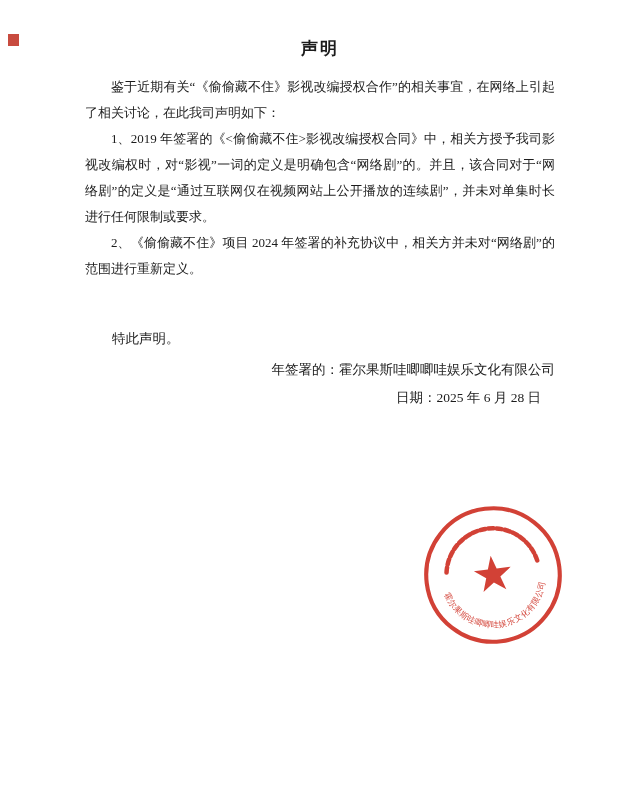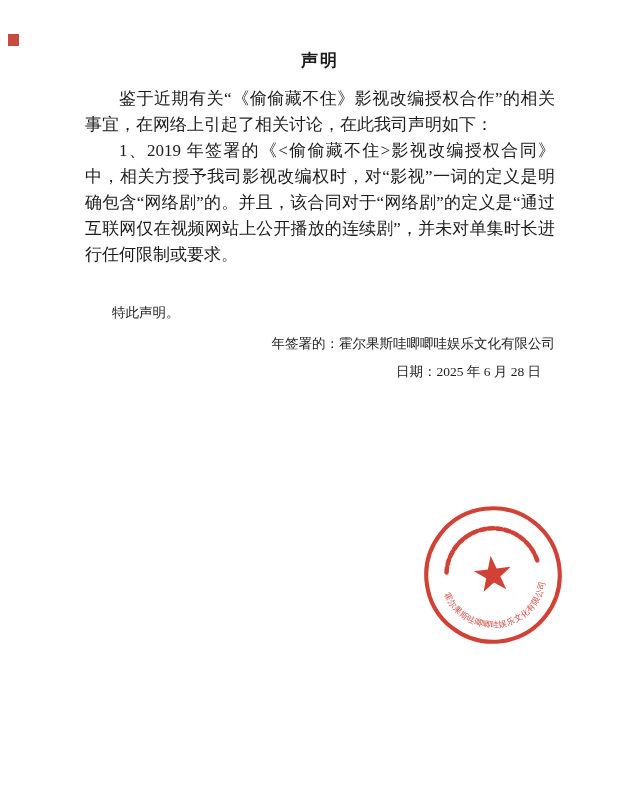--- a/index.html
+++ b/index.html
@@ -16,38 +16,38 @@
     position: absolute;
     left: 8px;
     top: 34px;
     width: 11px;
     height: 12px;
     background: #c2372a;
     opacity: 0.9;
   }
   .title {
     margin: 0;
-    padding-top: 49px;
+    padding-top: 37px;
     text-align: center;
     font-size: 17px;
     font-weight: bold;
     letter-spacing: 2px;
   }
   .body-text {
     margin: 14px 85px 0 85px;
-    font-size: 17px;
+    font-size: 13px;
     line-height: 26px;
     text-align: justify;
   }
   .body-text p {
     margin: 0;
     text-indent: 2em;
   }
   .closing {
-    margin: 32px 85px 0 85px;
+    margin: 44px 85px 0 85px;
     font-size: 13.5px;
     line-height: 26px;
     text-indent: 2em;
   }
   .sign-block {
     margin: 6px 85px 0 85px;
     font-size: 13.5px;
     line-height: 24px;
     text-align: right;
   }
@@ -71,20 +71,21 @@
 
 <div class="page">
 
   <div class="corner-mark"></div>
 
   <h1 class="title">声明</h1>
 
   <div class="body-text">
     <p>鉴于近期有关“《偷偷藏不住》影视改编授权合作”的相关事宜，在网络上引起了相关讨论，在此我司声明如下：</p>
     <p>1、2019 年签署的《&lt;偷偷藏不住&gt;影视改编授权合同》中，相关方授予我司影视改编权时，对“影视”一词的定义是明确包含“网络剧”的。并且，该合同对于“网络剧”的定义是“通过互联网仅在视频网站上公开播放的连续剧”，并未对单集时长进行任何限制或要求。</p>
+    <p>2、《偷偷藏不住》项目 2024 年签署的补充协议中，相关方并未对“网络剧”的范围进行重新定义。</p>
   </div>
 
   <p class="closing">特此声明。</p>
 
   <div class="sign-block">
     <div class="signer-line"><span>年签署的：</span><span>霍尔果斯哇唧唧哇娱乐文化有限公司</span></div>
     <div class="date-line"><span>日期：</span><span>2025 年 6 月 28 日</span></div>
   </div>
 
   <div class="seal">

